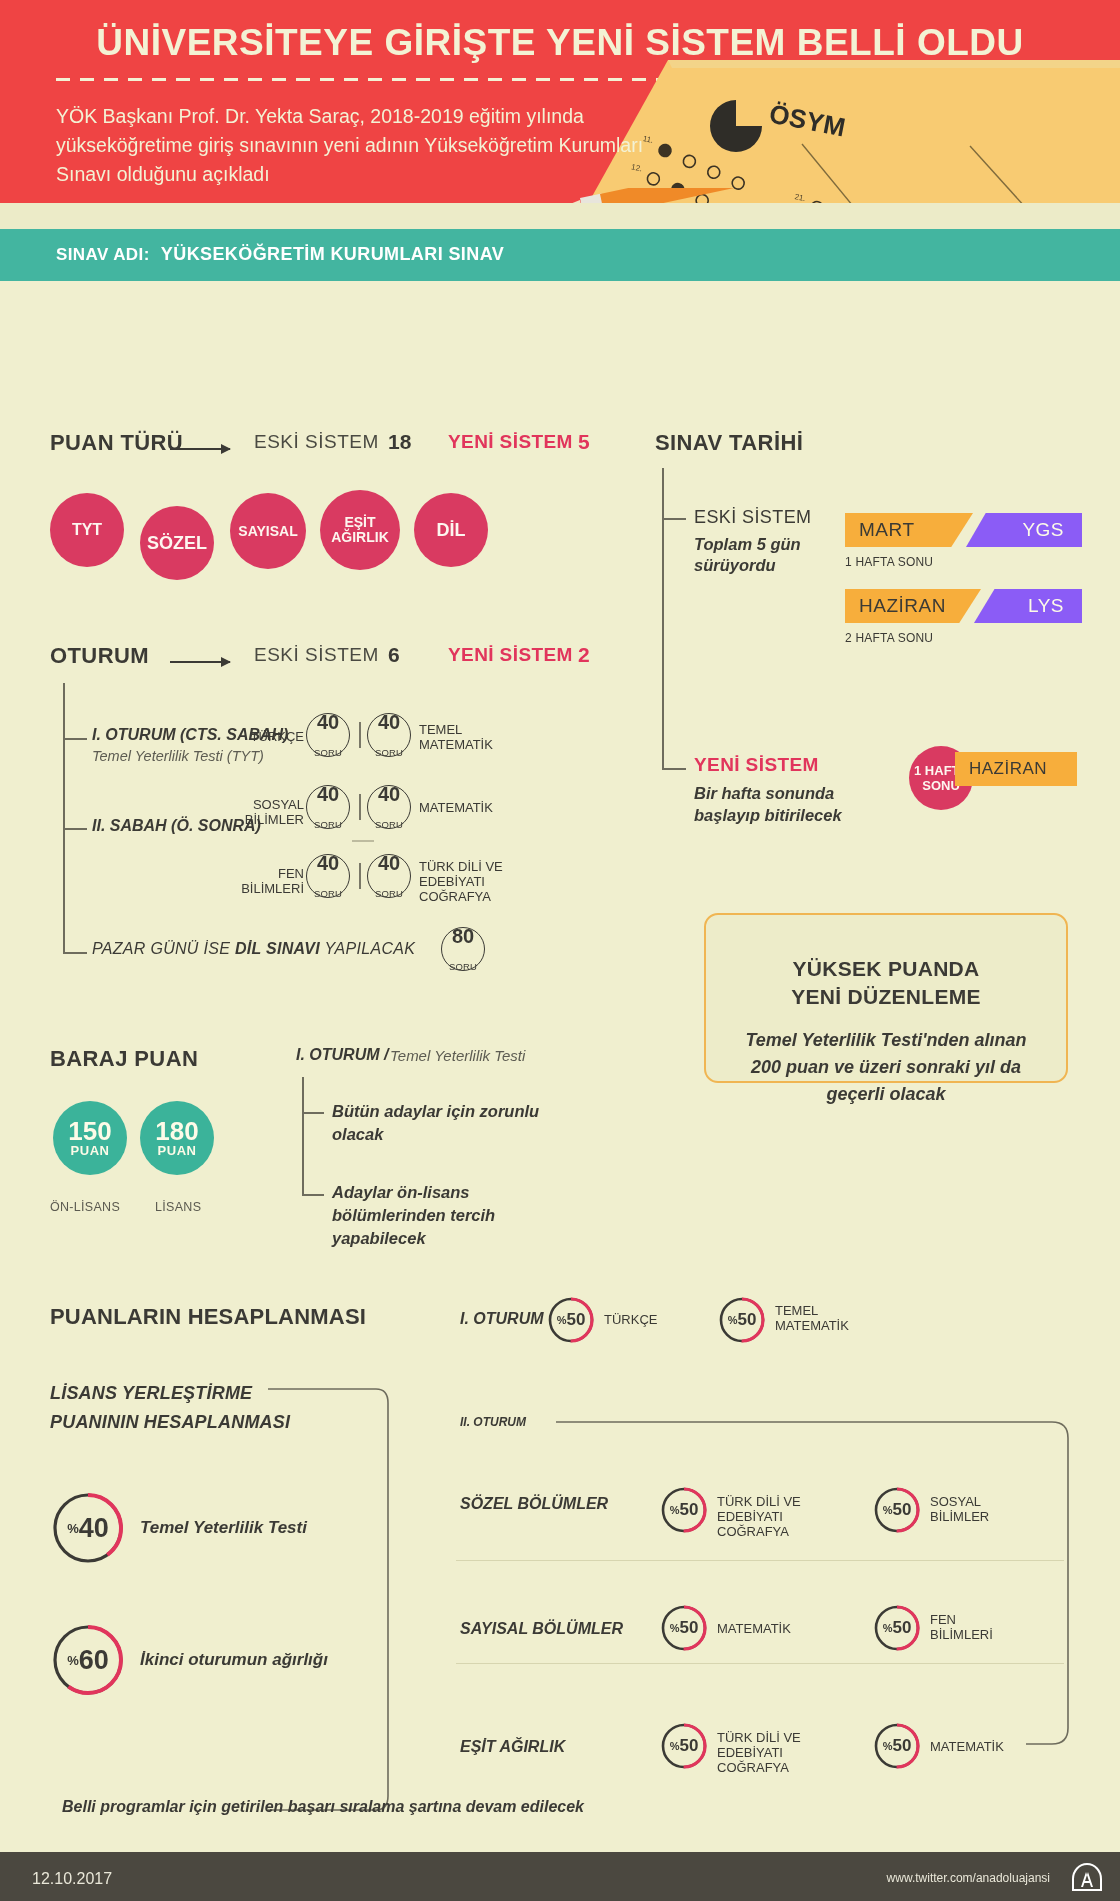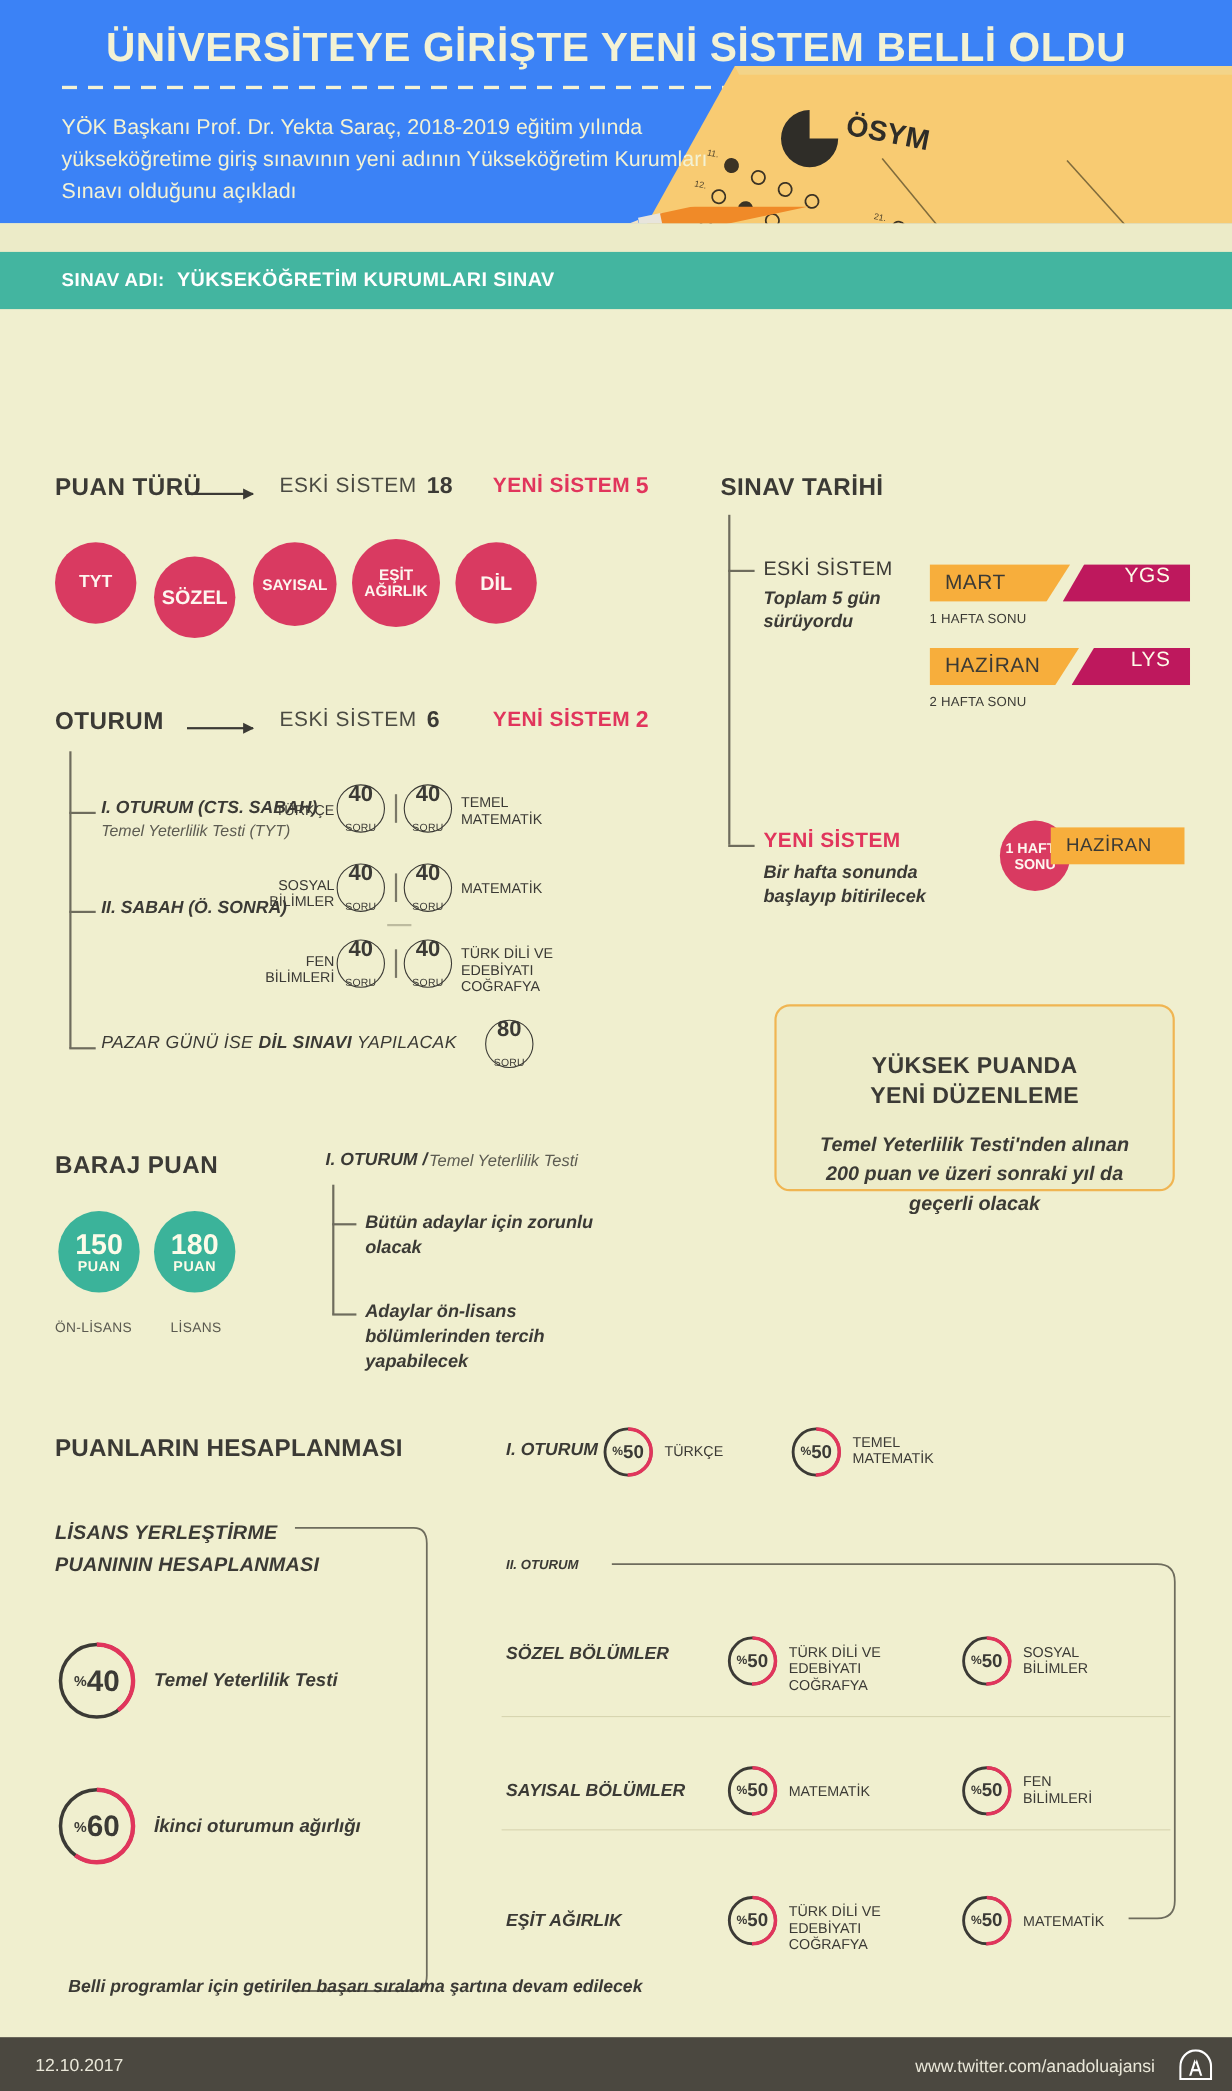--- a/index.html
+++ b/index.html
@@ -9,21 +9,21 @@
     font-family: "Liberation Sans", sans-serif;
     color: #3b3a35;
     overflow: hidden;
     position: relative;
   }
 
   
   .header {
     position: relative;
     width: 1120px; height: 203px;
-    background: #3b82f6;
+    background: #ef4444;
     overflow: hidden;
   }
   .header-title {
     position: absolute; top: 22px; left: 0; width: 1120px;
     text-align: center;
     font-size: 37px; font-weight: bold;
     letter-spacing: 0.5px;
     color: #f3f2d4;
     z-index: 5;
   }
@@ -99,23 +99,23 @@
   .qcircle .unit { font-size: 9.5px; letter-spacing: .2px; margin-top: 16px;}
 
   .subj { position: absolute; font-size: 13px; line-height: 15px; color: #3b3a35; }
 
   .chip-month {
     position: absolute; background: #f7ae3c;
     color: #3b3a35; font-size: 19px; letter-spacing: .5px;
     display: flex; align-items: center; padding-left: 14px;
   }
   .chip-exam {
-    position: absolute; background: #be185d;
+    position: absolute; background: #8b5cf6;
     color: #fdfbe8; font-size: 19px; letter-spacing: .5px;
-    display: flex; justify-content: flex-end; padding-right: 18px;
+    display: flex; align-items: center; justify-content: flex-end; padding-right: 18px;
   }
   .chip-note { position: absolute; font-size: 12px; color: #3b3a35; letter-spacing: .2px; }
 
   .hl-box {
     position: absolute;
     border: 2px solid #f0b552;
     border-radius: 14px;
     background: #edecc9;
   }
   .hl-box .t1 {
@@ -149,21 +149,21 @@
     font-weight: bold;
   }
   .donut .pct { font-size: 11px; font-weight: bold; vertical-align: super; }
 
   
   .footer {
     position: absolute; left: 0; top: 1852px; width: 1120px; height: 49px;
     background: #4b4840;
   }
   .footer .date { position: absolute; left: 32px; top: 18px; font-size: 16px; color: #e9e7d8; }
-  .footer .tw { position: absolute; right: 70px; top: 19px; font-size: 16px; color: #e9e7d8; }
+  .footer .tw { position: absolute; right: 70px; top: 19px; font-size: 12px; color: #e9e7d8; }
   .footer .aa {
     position: absolute; right: 18px; top: 11px; width: 30px; height: 28px;
     color: #ffffff;
   }
 </style>
 </head>
 <body>
 
 <div class="header">
   <div class="header-title">ÜNİVERSİTEYE GİRİŞTE YENİ SİSTEM BELLİ OLDU</div>

